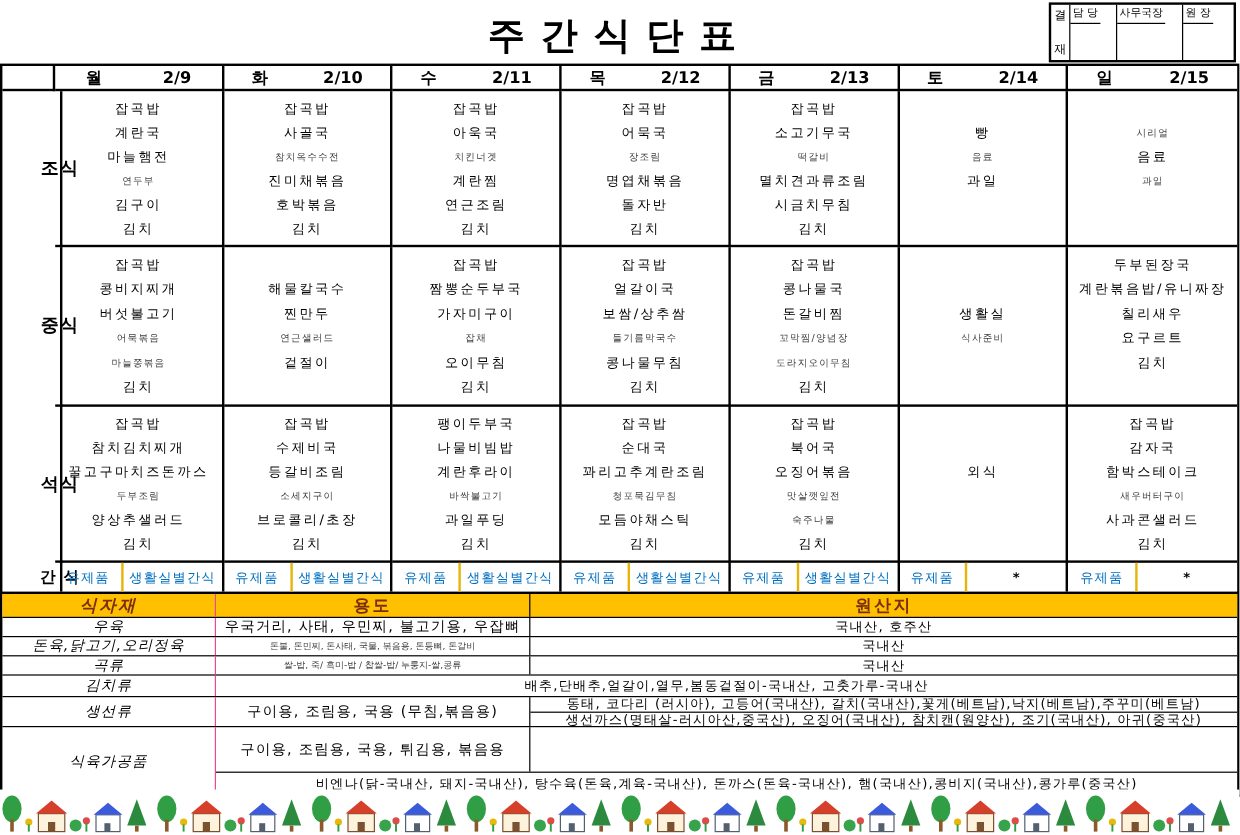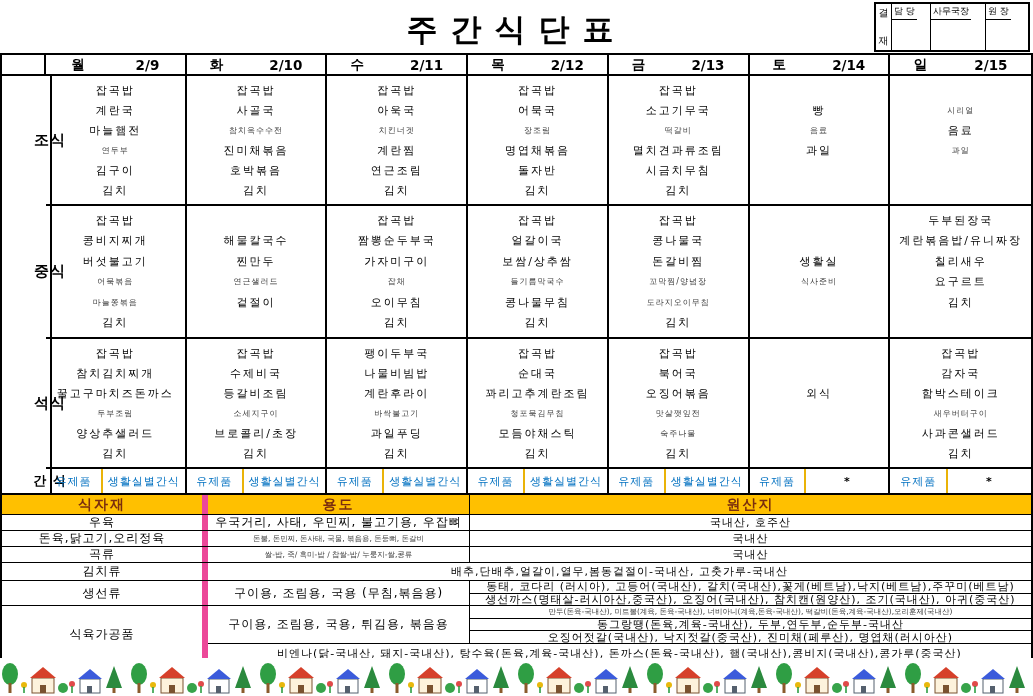--- a/index.html
+++ b/index.html
@@ -45,22 +45,22 @@
   .snack-cell{display:flex;}
   .sc{display:flex;align-items:center;justify-content:center;font-size:11px;
     color:#0070C0;letter-spacing:1px;white-space:nowrap;overflow:hidden;}
   .sc.a{width:41%;border-right:2px solid #eab308;box-sizing:border-box;}
   .sc.b{flex:1;}
   .sc.star{color:#000;font-weight:bold;}
   
   .bottom{border:2px solid #000;border-top:none;}
   .b-row{display:flex;border-bottom:1px solid #000;align-items:stretch;}
   .b-row:last-child{border-bottom:none;}
-  .b-c1{width:206px;border-right:6px solid #ec4899;display:flex;align-items:center;
-    justify-content:center;box-sizing:border-box;}
+  .b-c1{width:178px;border-right:1px solid #ec4899;display:flex;align-items:center;
+    justify-content:center;box-sizing:border-box;font-style:italic;}
   .b-c2{width:262px;border-right:1px solid #000;display:flex;align-items:center;
     justify-content:center;box-sizing:border-box;text-align:center;}
   .b-c3{flex:1;display:flex;align-items:center;justify-content:center;text-align:center;min-width:0;}
   .b-hdr{background:#FFC000;height:19px;}
   .b-hdr .b-c1,.b-hdr .b-c2,.b-hdr .b-c3{font-weight:bold;font-size:14px;color:#7A2E0E;letter-spacing:2px;}
   .t12{font-size:12px;letter-spacing:1px;}
   .t11{font-size:11px;letter-spacing:1px;white-space:nowrap;}
   .t8{font-size:7.5px;color:#3c3c3c;white-space:nowrap;}
   .h15{height:15px;}.h17{height:17px;}
   .stack{flex:1;display:flex;flex-direction:column;min-width:0;}
@@ -364,25 +364,20 @@
     <div class="stack">
       <div class="sub t11">동태, 코다리 (러시아), 고등어(국내산), 갈치(국내산),꽃게(베트남),낙지(베트남),주꾸미(베트남)</div>
       <div class="sub t11">생선까스(명태살-러시아산,중국산), 오징어(국내산), 참치캔(원양산), 조기(국내산), 아귀(중국산)</div>
     </div>
   </div>
   <div class="b-row proc-block">
     <div class="b-c1 t12">식육가공품</div>
     <div class="proc-right">
       <div class="proc-top">
         <div class="b-c2 t12">구이용, 조림용, 국용, 튀김용, 볶음용</div>
-        <div class="stack">
-          <div class="sub t8">만두(돈육-국내산), 미트볼(계육, 돈육-국내산), 너비아니(계육,돈육-국내산), 떡갈비(돈육,계육-국내산),오리훈제(국내산)</div>
-          <div class="sub t11">동그랑땡(돈육,계육-국내산), 두부,연두부,순두부-국내산</div>
-          <div class="sub t11">오징어젓갈(국내산), 낙지젓갈(중국산), 진미채(페루산), 명엽채(러시아산)</div>
-        </div>
       </div>
       <div class="proc-footer t11">비엔나(닭-국내산, 돼지-국내산), 탕수육(돈육,계육-국내산), 돈까스(돈육-국내산), 햄(국내산),콩비지(국내산),콩가루(중국산)</div>
     </div>
   </div>
 </div>
 
 <div class="decoration" id="deco">
     <svg width="129" height="37" viewBox="0 0 129 37" xmlns="http://www.w3.org/2000/svg">
       <rect width="129" height="37" fill="#ffffff"></rect>
       <ellipse cx="10" cy="16" rx="8" ry="11" fill="#2f9e44"></ellipse>

